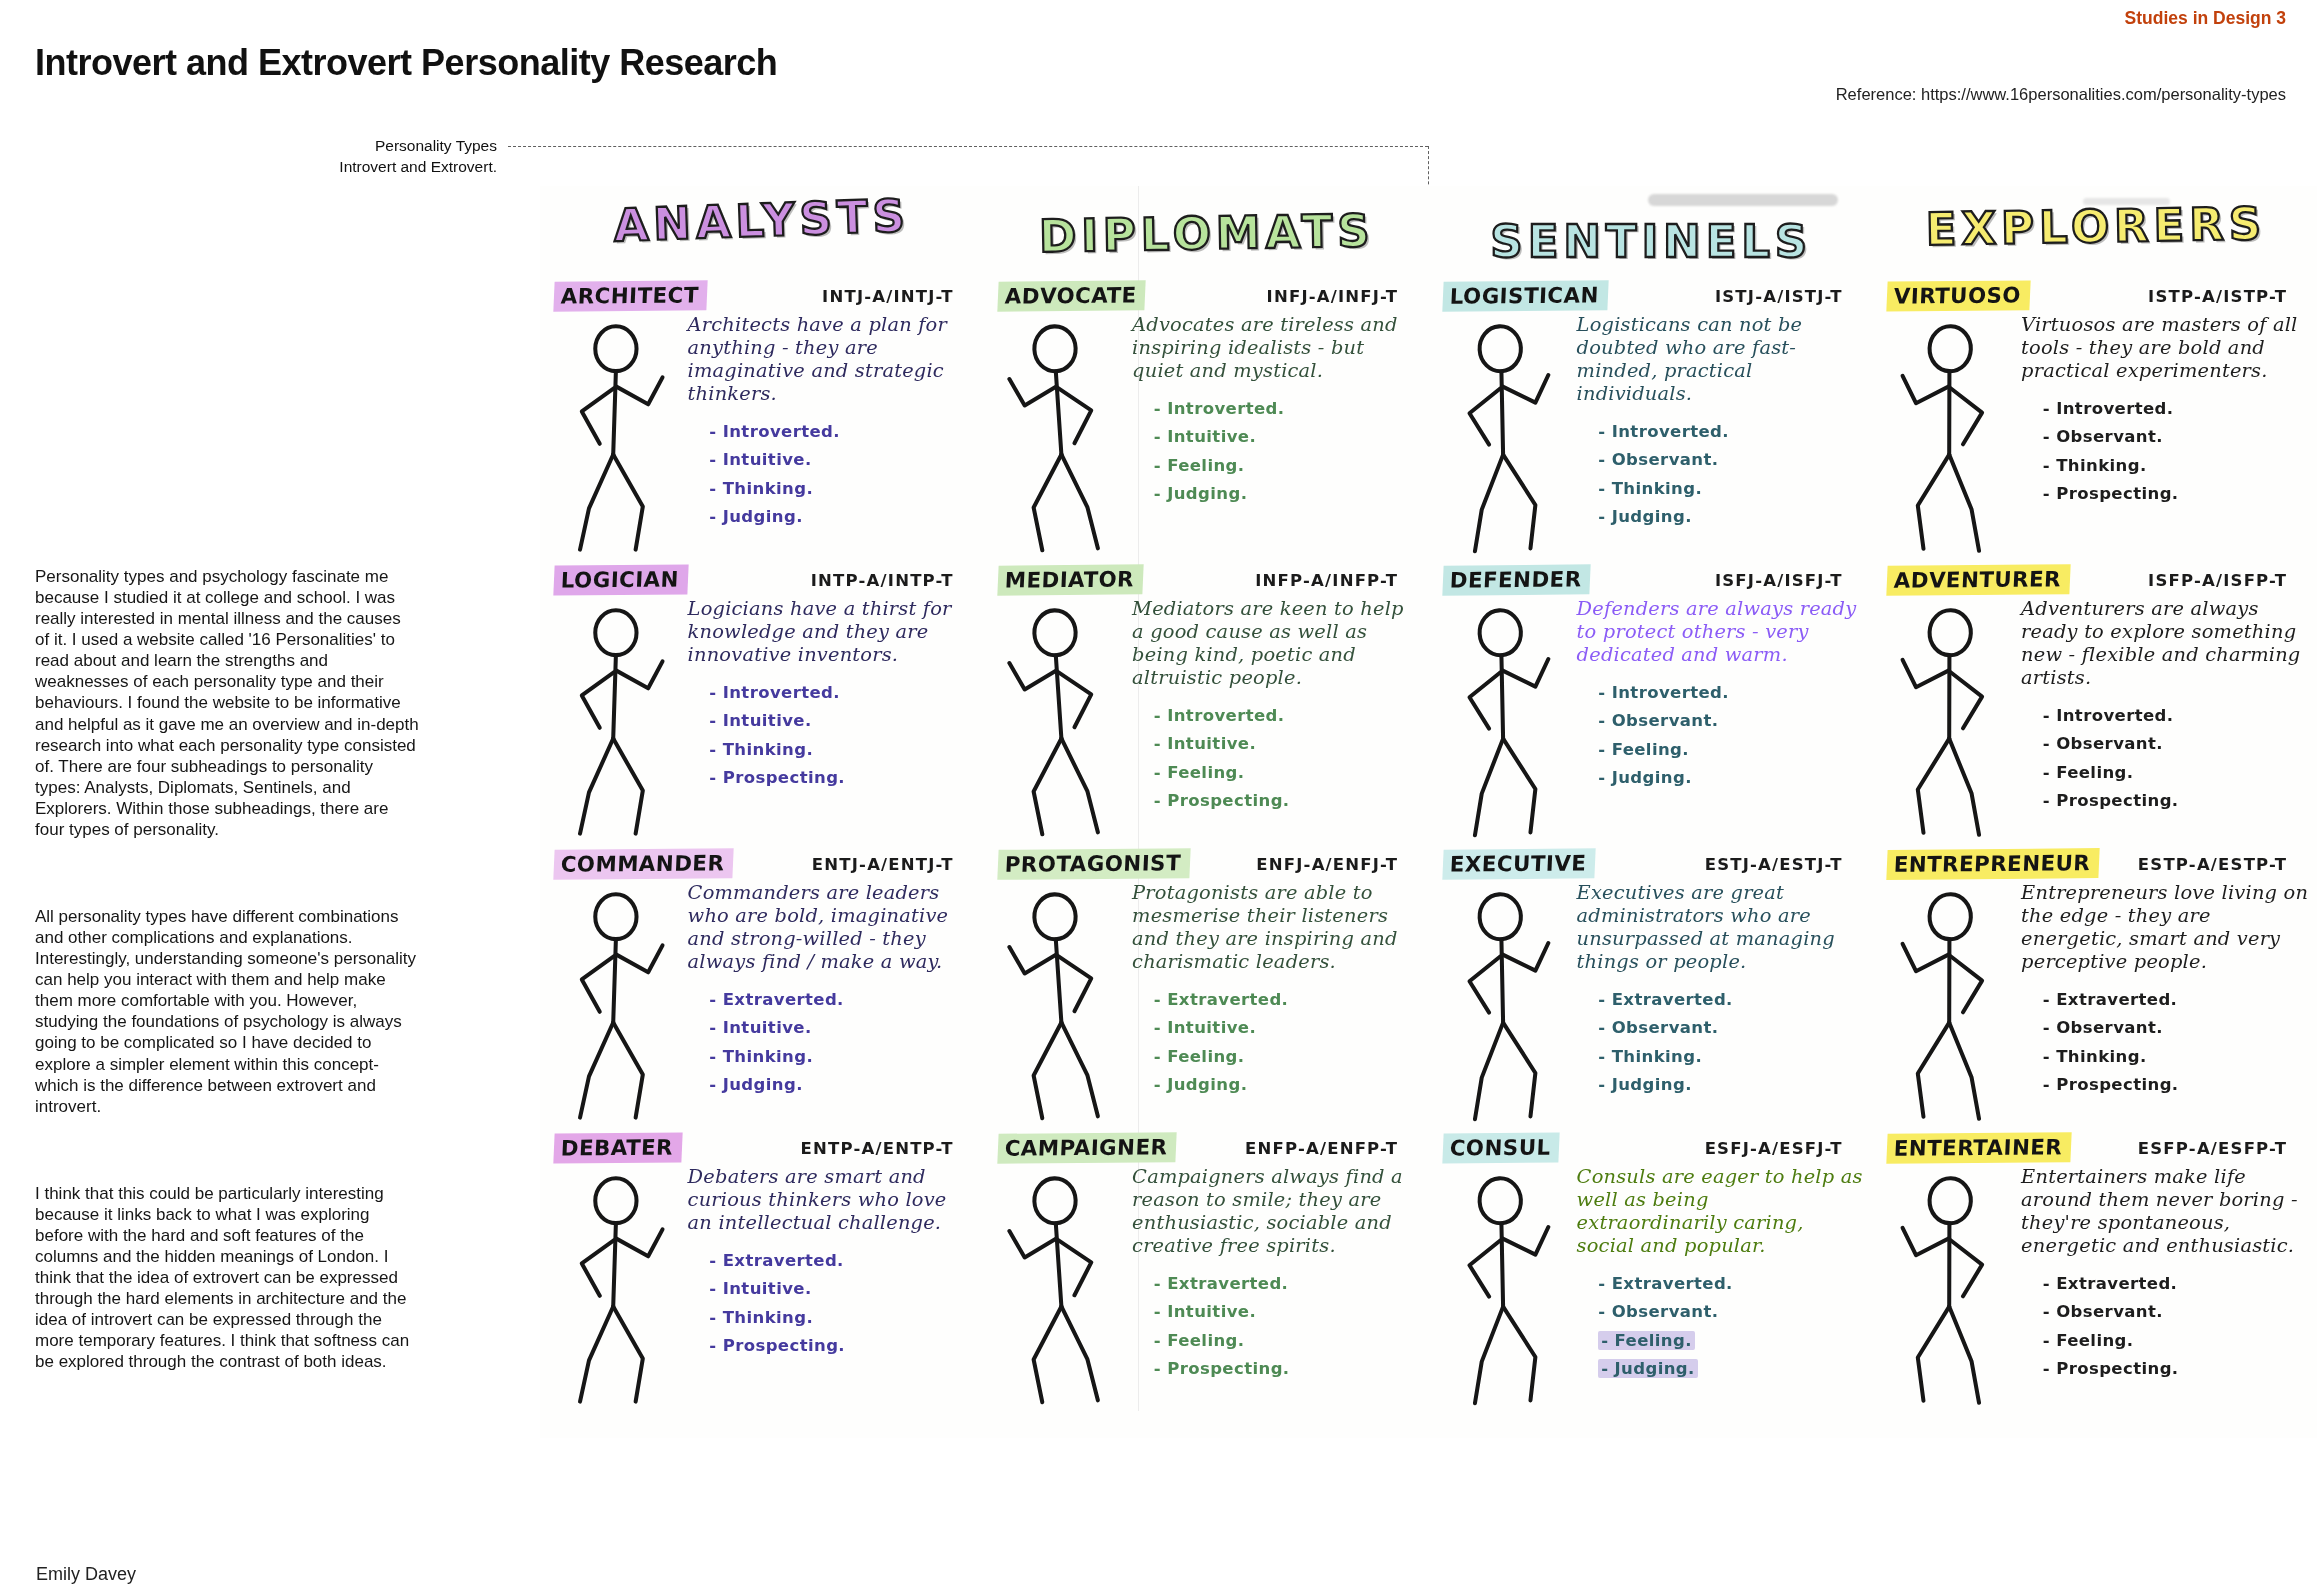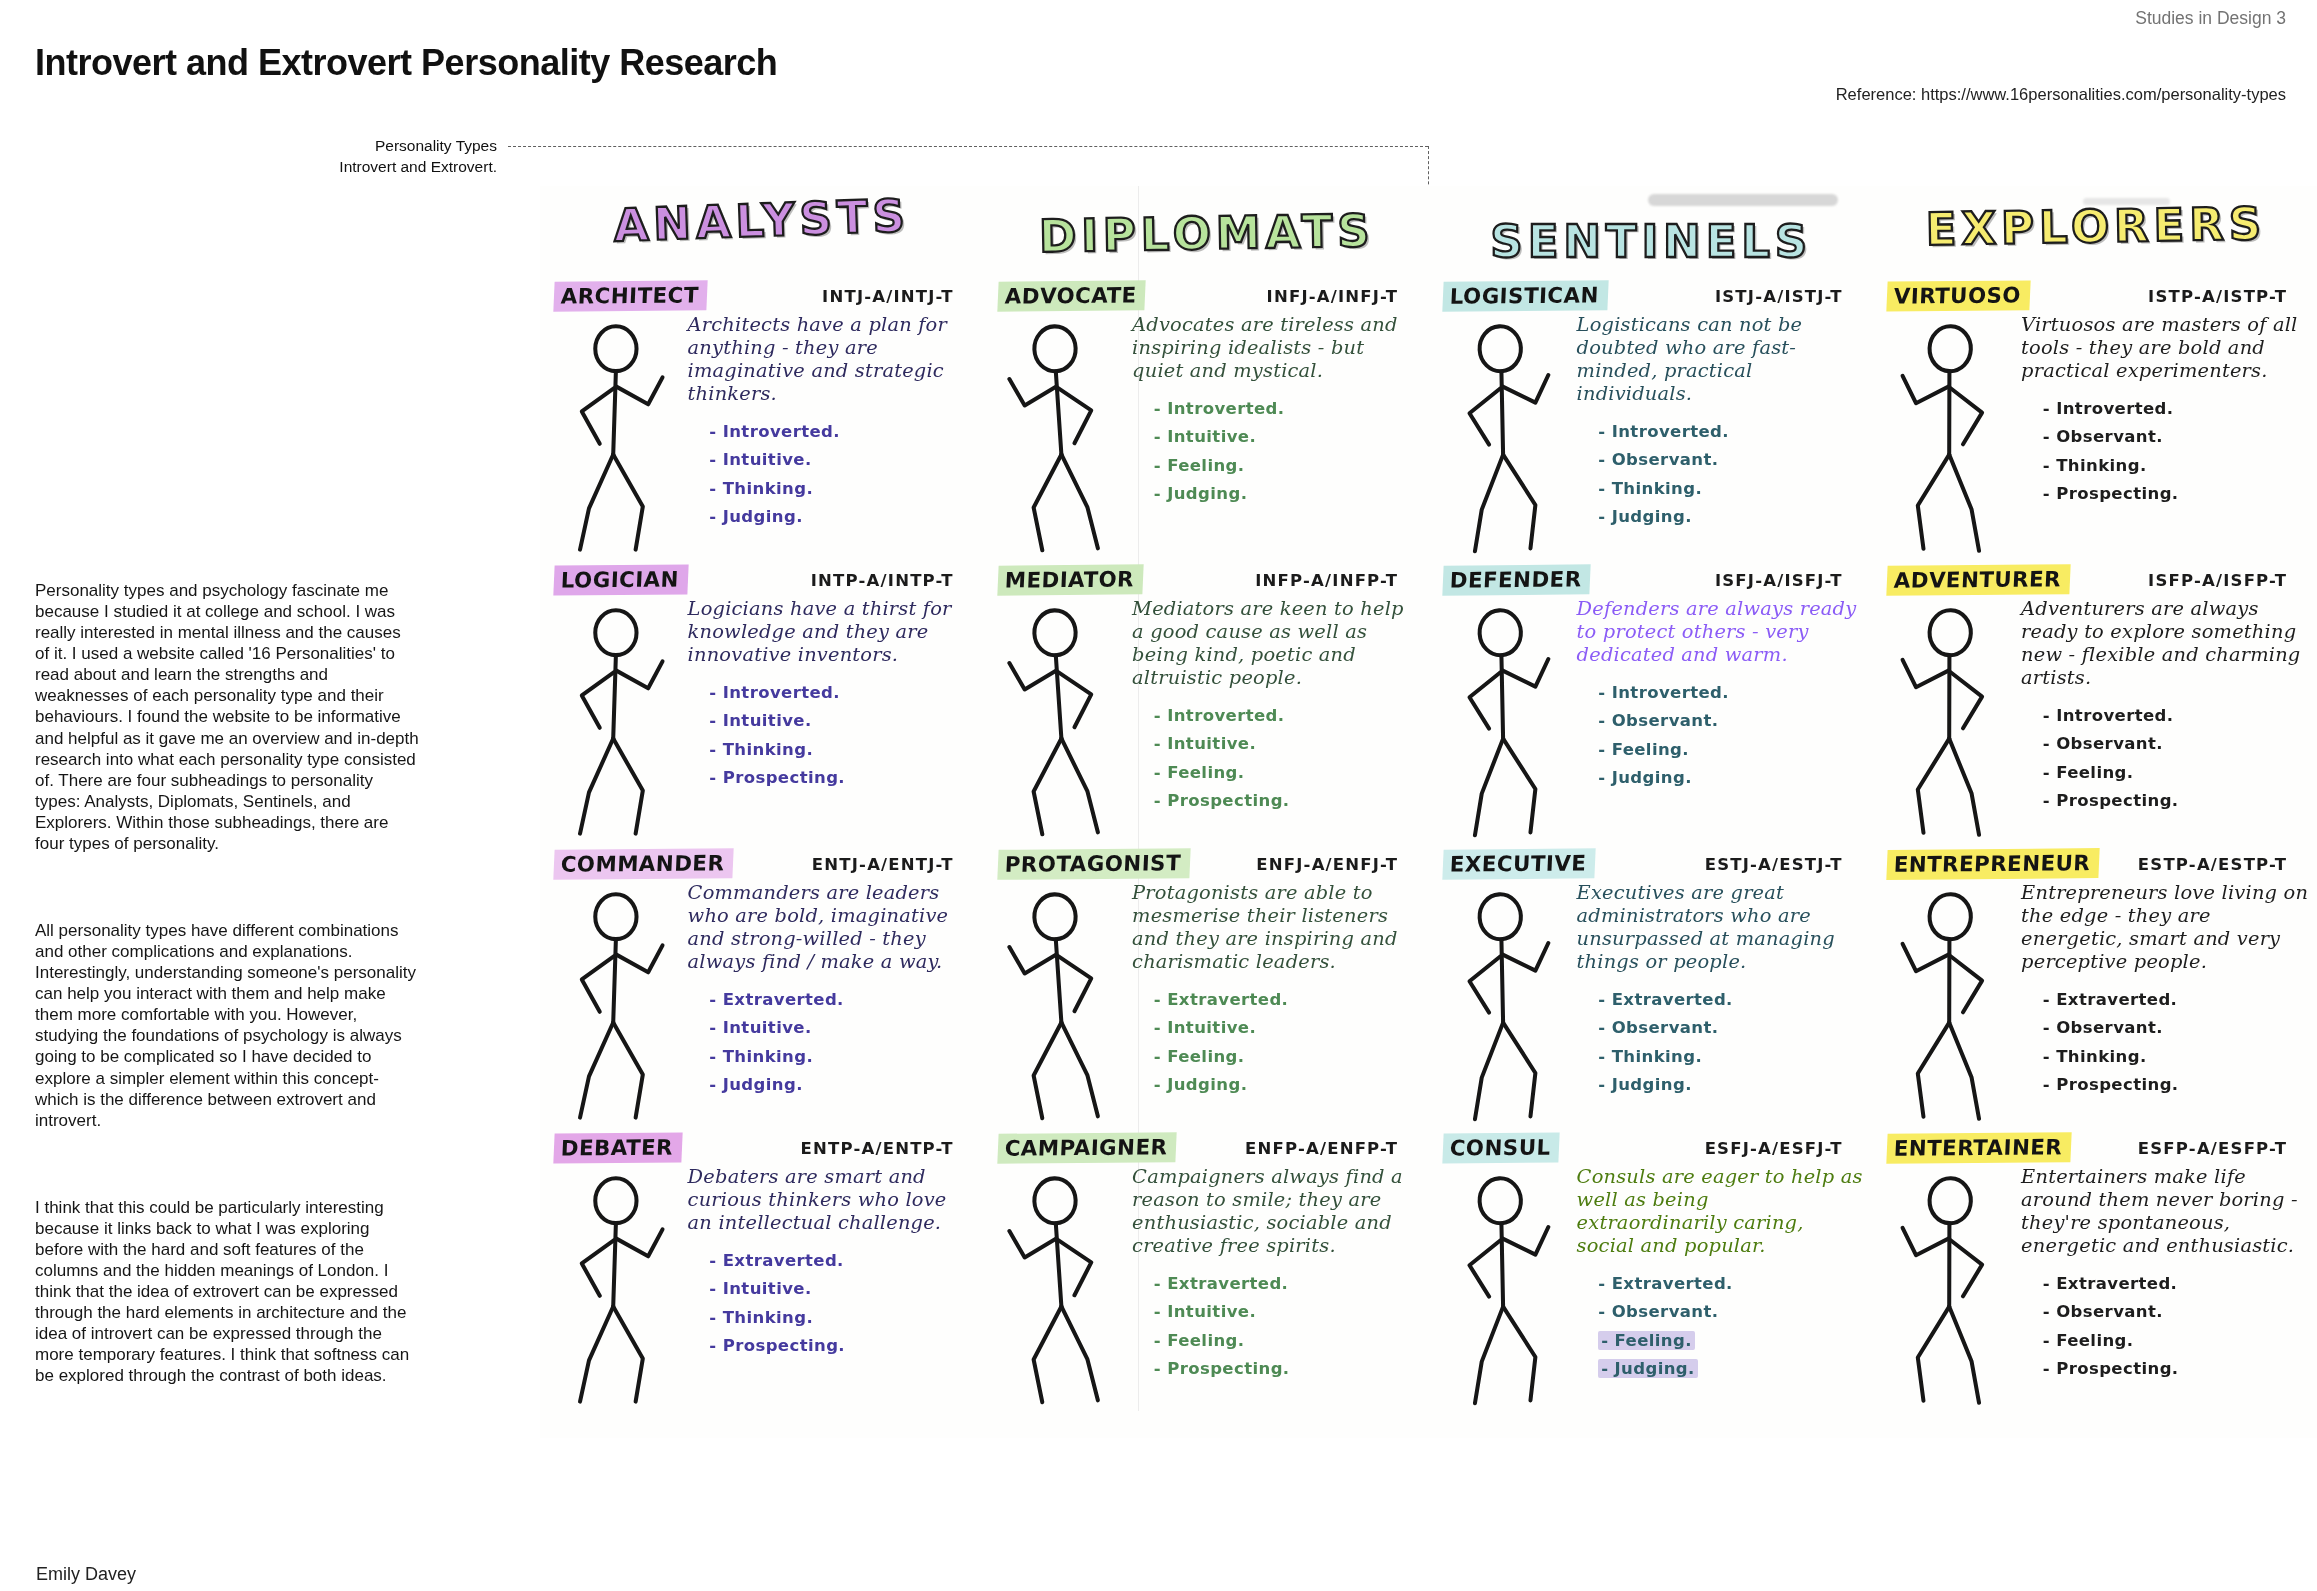--- a/index.html
+++ b/index.html
@@ -2,33 +2,33 @@
 <html><head>
 <meta charset="utf-8">
 <style>
   html,body{margin:0;padding:0;background:#ffffff;}
   body{width:2317px;height:1591px;position:relative;overflow:hidden;
        font-family:"Liberation Sans",sans-serif;color:#1c1c1c;}
 
   
   .page-title{position:absolute;left:35px;top:17.5px;font-size:36px;font-weight:700;
               letter-spacing:-0.5px;color:#111;}
-  .course-label{position:absolute;right:31px;top:7.8px;font-size:17.5px;color:#737373;}
+  .course-label{position:absolute;right:31px;top:7.8px;font-size:17.5px;color:#c2410c;font-weight:bold;}
   .reference{position:absolute;right:31px;top:85px;font-size:16.5px;color:#222;}
   .author{position:absolute;left:28px;top:1564px;font-size:18px;color:#222;margin-left:8px;}
 
   .annotation{position:absolute;left:291px;top:136px;width:206px;text-align:right;
               font-size:15.5px;line-height:1.35;color:#111;}
   .dash-h{position:absolute;left:508px;top:146px;width:920px;height:0;
           border-top:1.9px dashed #606060;}
   .dash-v{position:absolute;left:1428px;top:146px;height:99px;width:0;
           border-left:1.9px dashed #606060;}
 
   
-  .sidebar{position:absolute;left:35px;top:580px;width:384px;}
+  .sidebar{position:absolute;left:35px;top:566px;width:384px;}
   .sidebar p{font-size:17px;line-height:1.24;margin:0 0 66px 0;color:#161616;}
 
   
   .board{position:absolute;left:540px;top:186px;width:1778px;height:1252px;
          background:#fefefd;}
   .seam{position:absolute;left:598px;top:0;width:1px;height:1225px;background:#ececec;}
   .smudge1{position:absolute;left:1108px;top:7.8px;width:190px;height:12.6px;background:#d7d7d7;
            border-radius:7.8px;filter:blur(1px);}
   .smudge2{position:absolute;left:1543px;top:11.6px;width:87px;height:7.8px;background:#e6e6e6;
            border-radius:5.8px;filter:blur(1px);}

